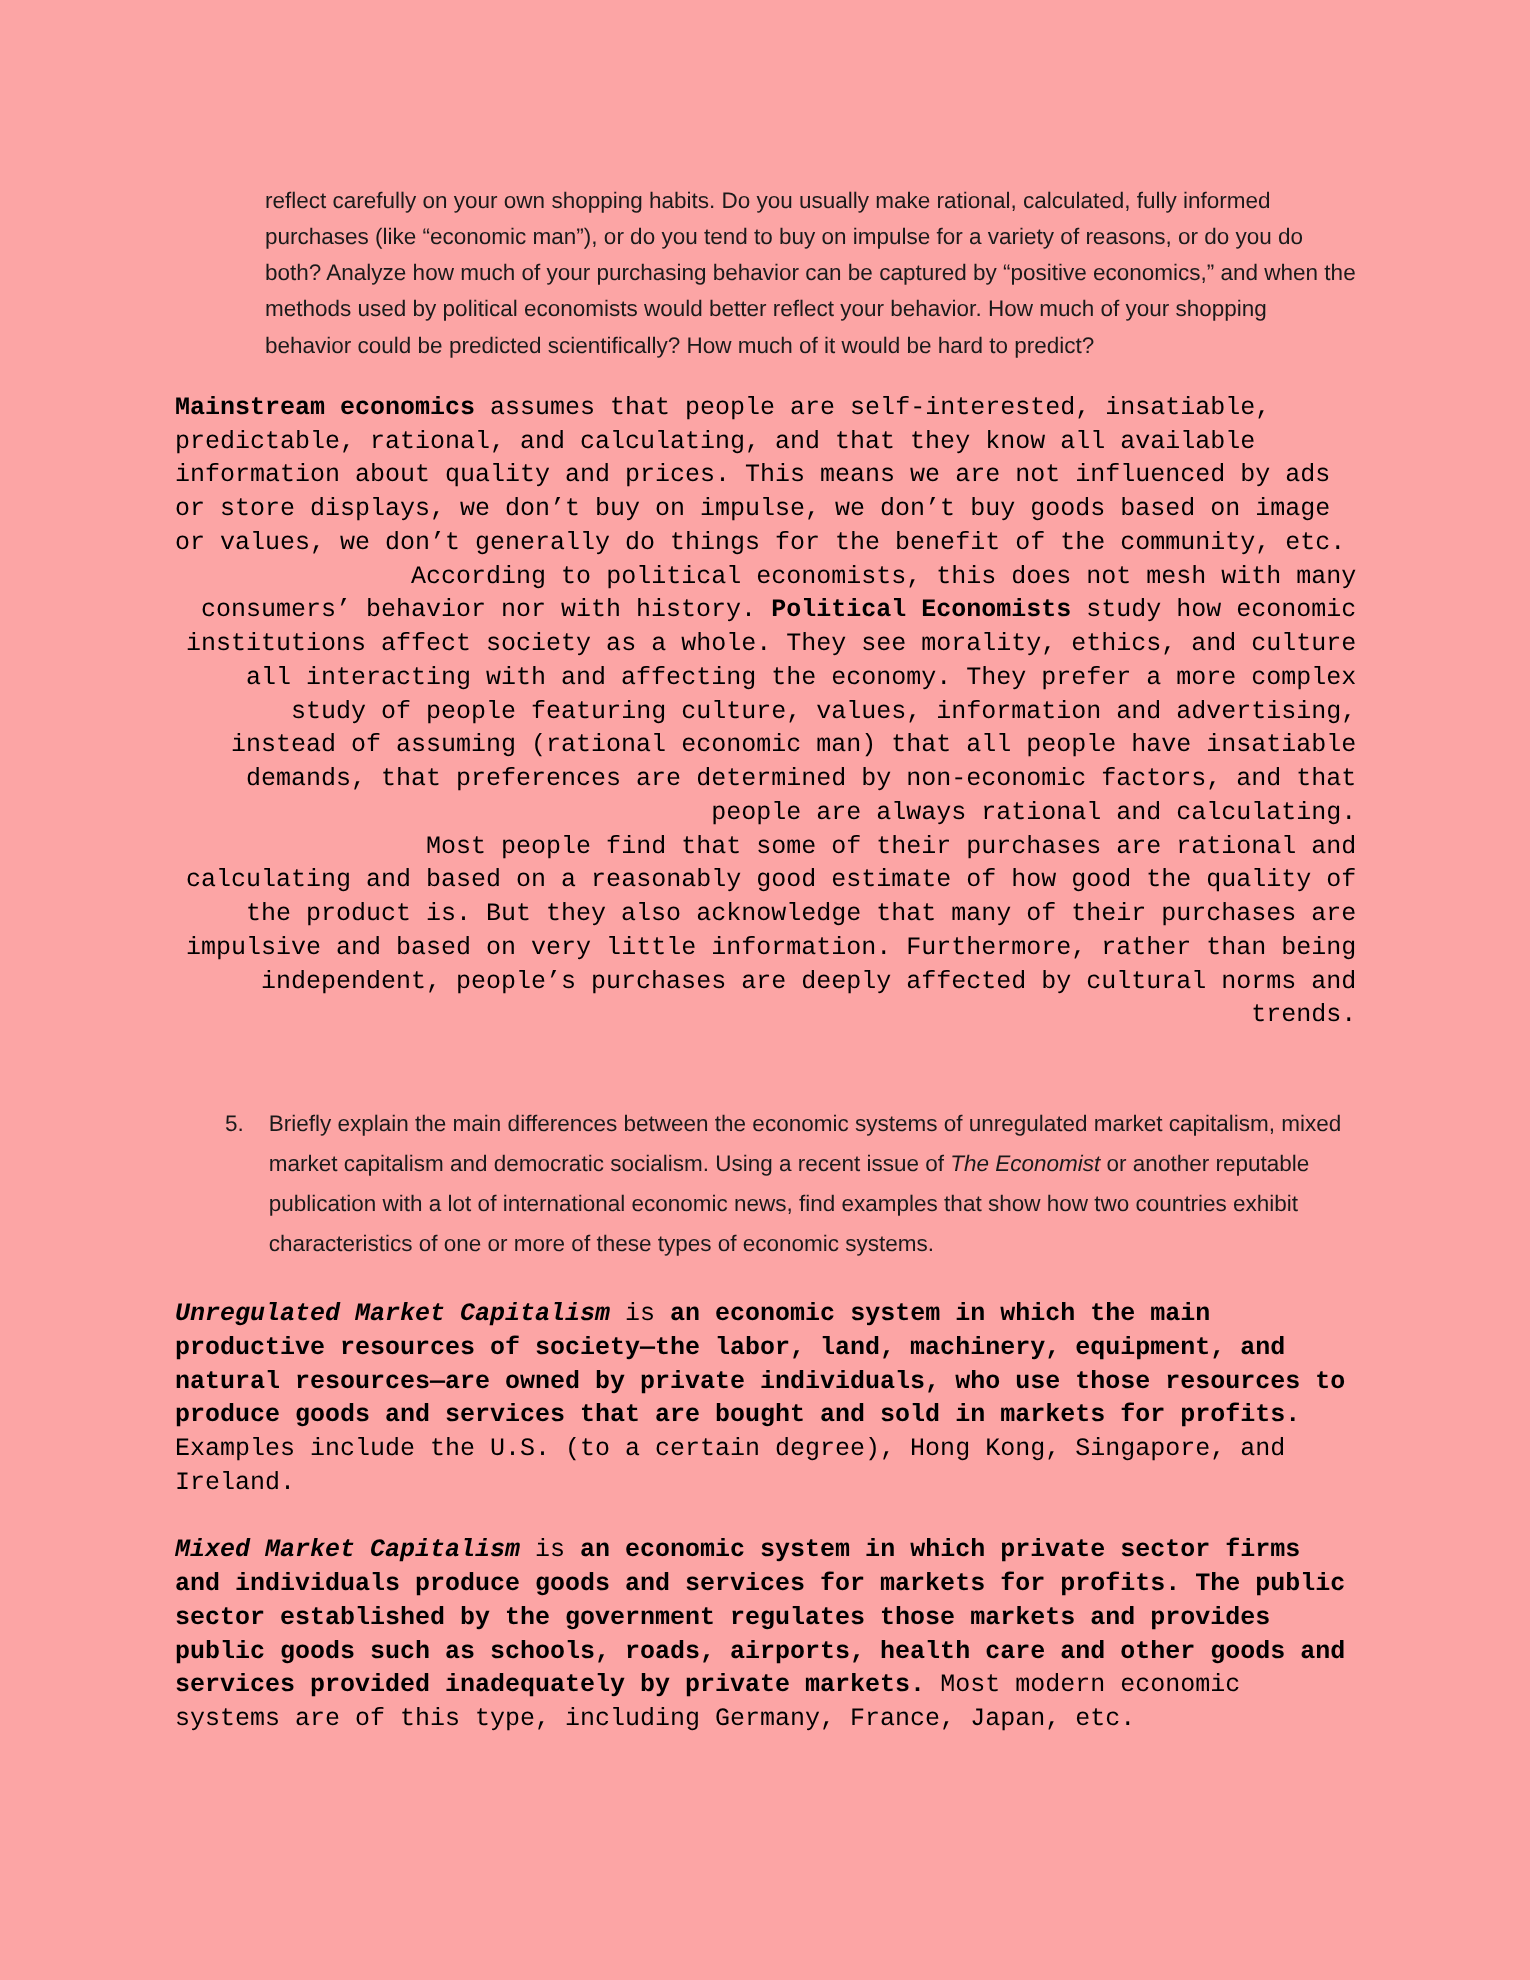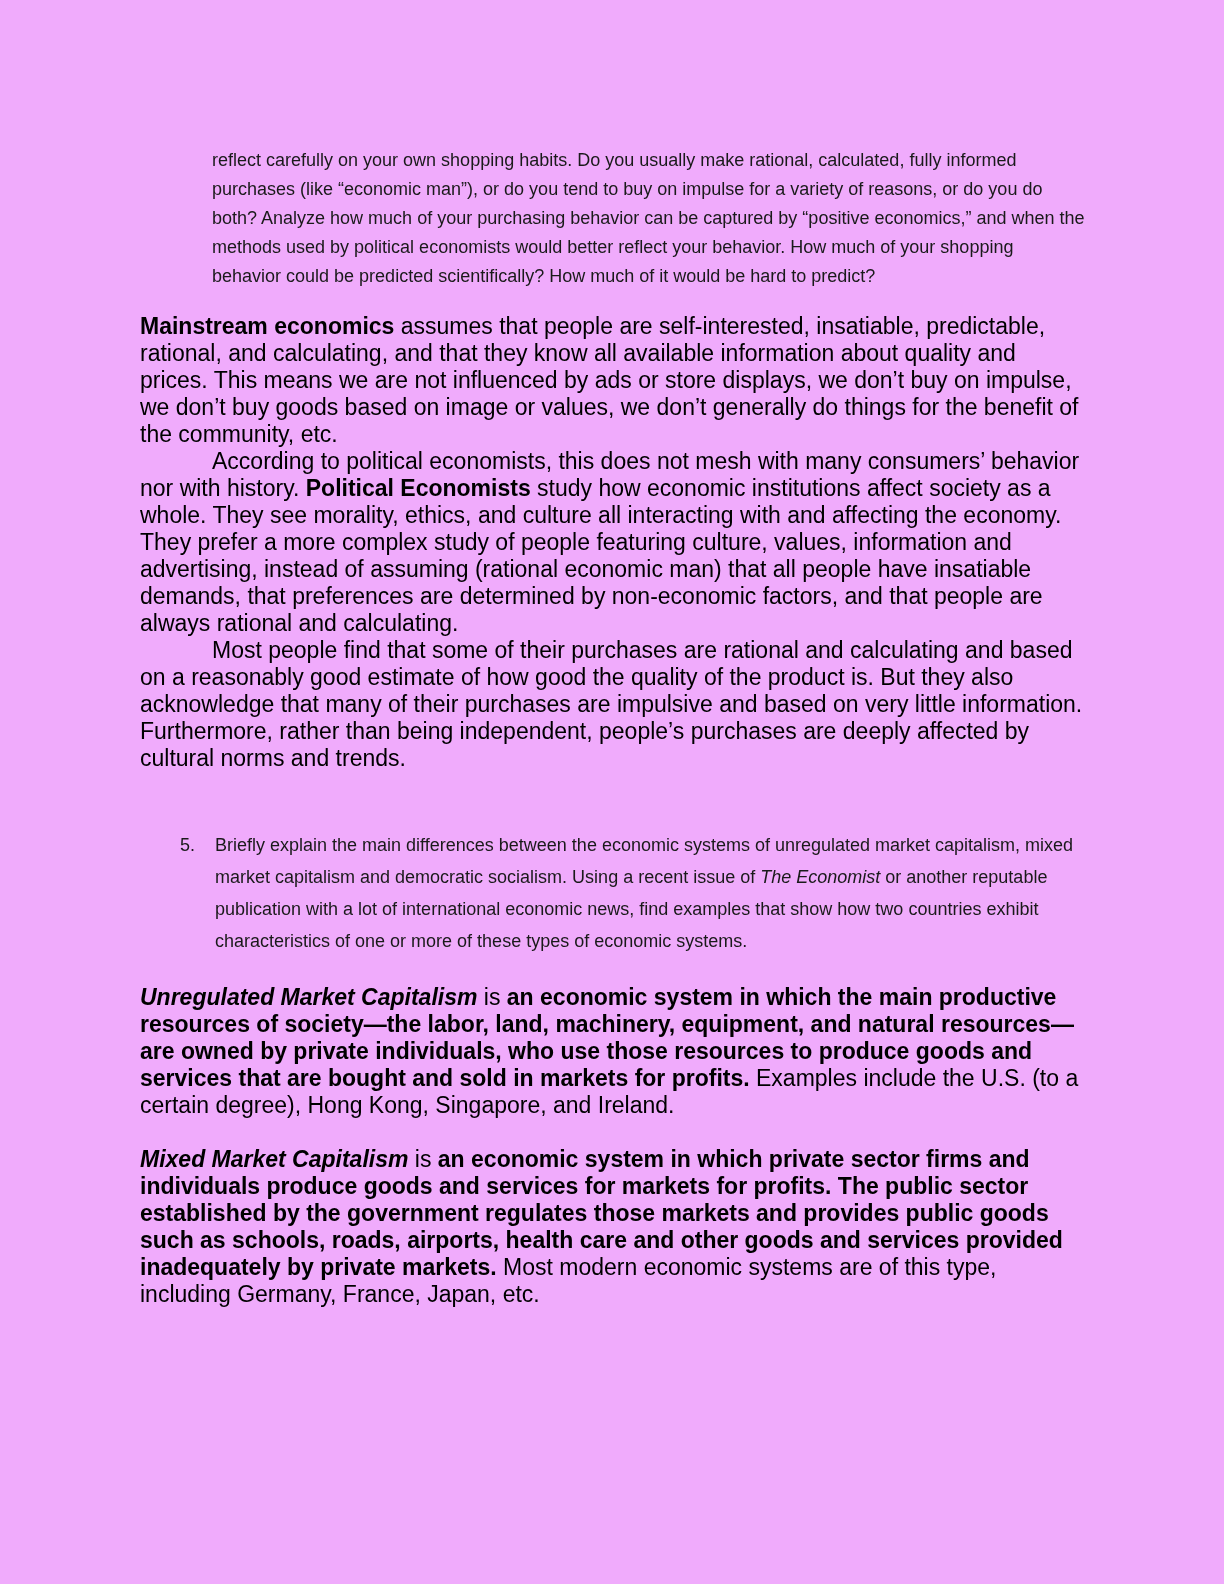--- a/index.html
+++ b/index.html
@@ -5,44 +5,45 @@
   html, body {
     margin: 0;
     padding: 0;
     background: #ffffff;
   }
   .page {
     position: relative;
     width: 1224px;
     height: 1584px;
     margin: 0 auto;
-    background: #f0abfc;
+    background: #fca5a5;
     color: #000000;
     box-sizing: border-box;
     padding: 146px 139px 0 140px;
     overflow: hidden;
   }
   .sans {
     font-family: "Liberation Sans", sans-serif;
     font-size: 18px;
     line-height: 29px;
     color: #1a1a1a;
   }
   .serif {
-    font-family: Liberation Sans, sans-serif;
-    font-size: 23px;
+    font-family: Liberation Mono, monospace;
+    font-size: 20px;
     line-height: 27px;
     margin: 0;
     color: #000000;
   }
   .question-block {
     margin: 0 0 22px 72px;
   }
   .indent-first {
     text-indent: 72px;
+    text-align: right;
   }
   .list-item {
     display: flex;
     margin: 57px 0 16px 40px;
     line-height: 32px;
   }
   .list-num {
     flex: none;
     width: 35px;
   }

